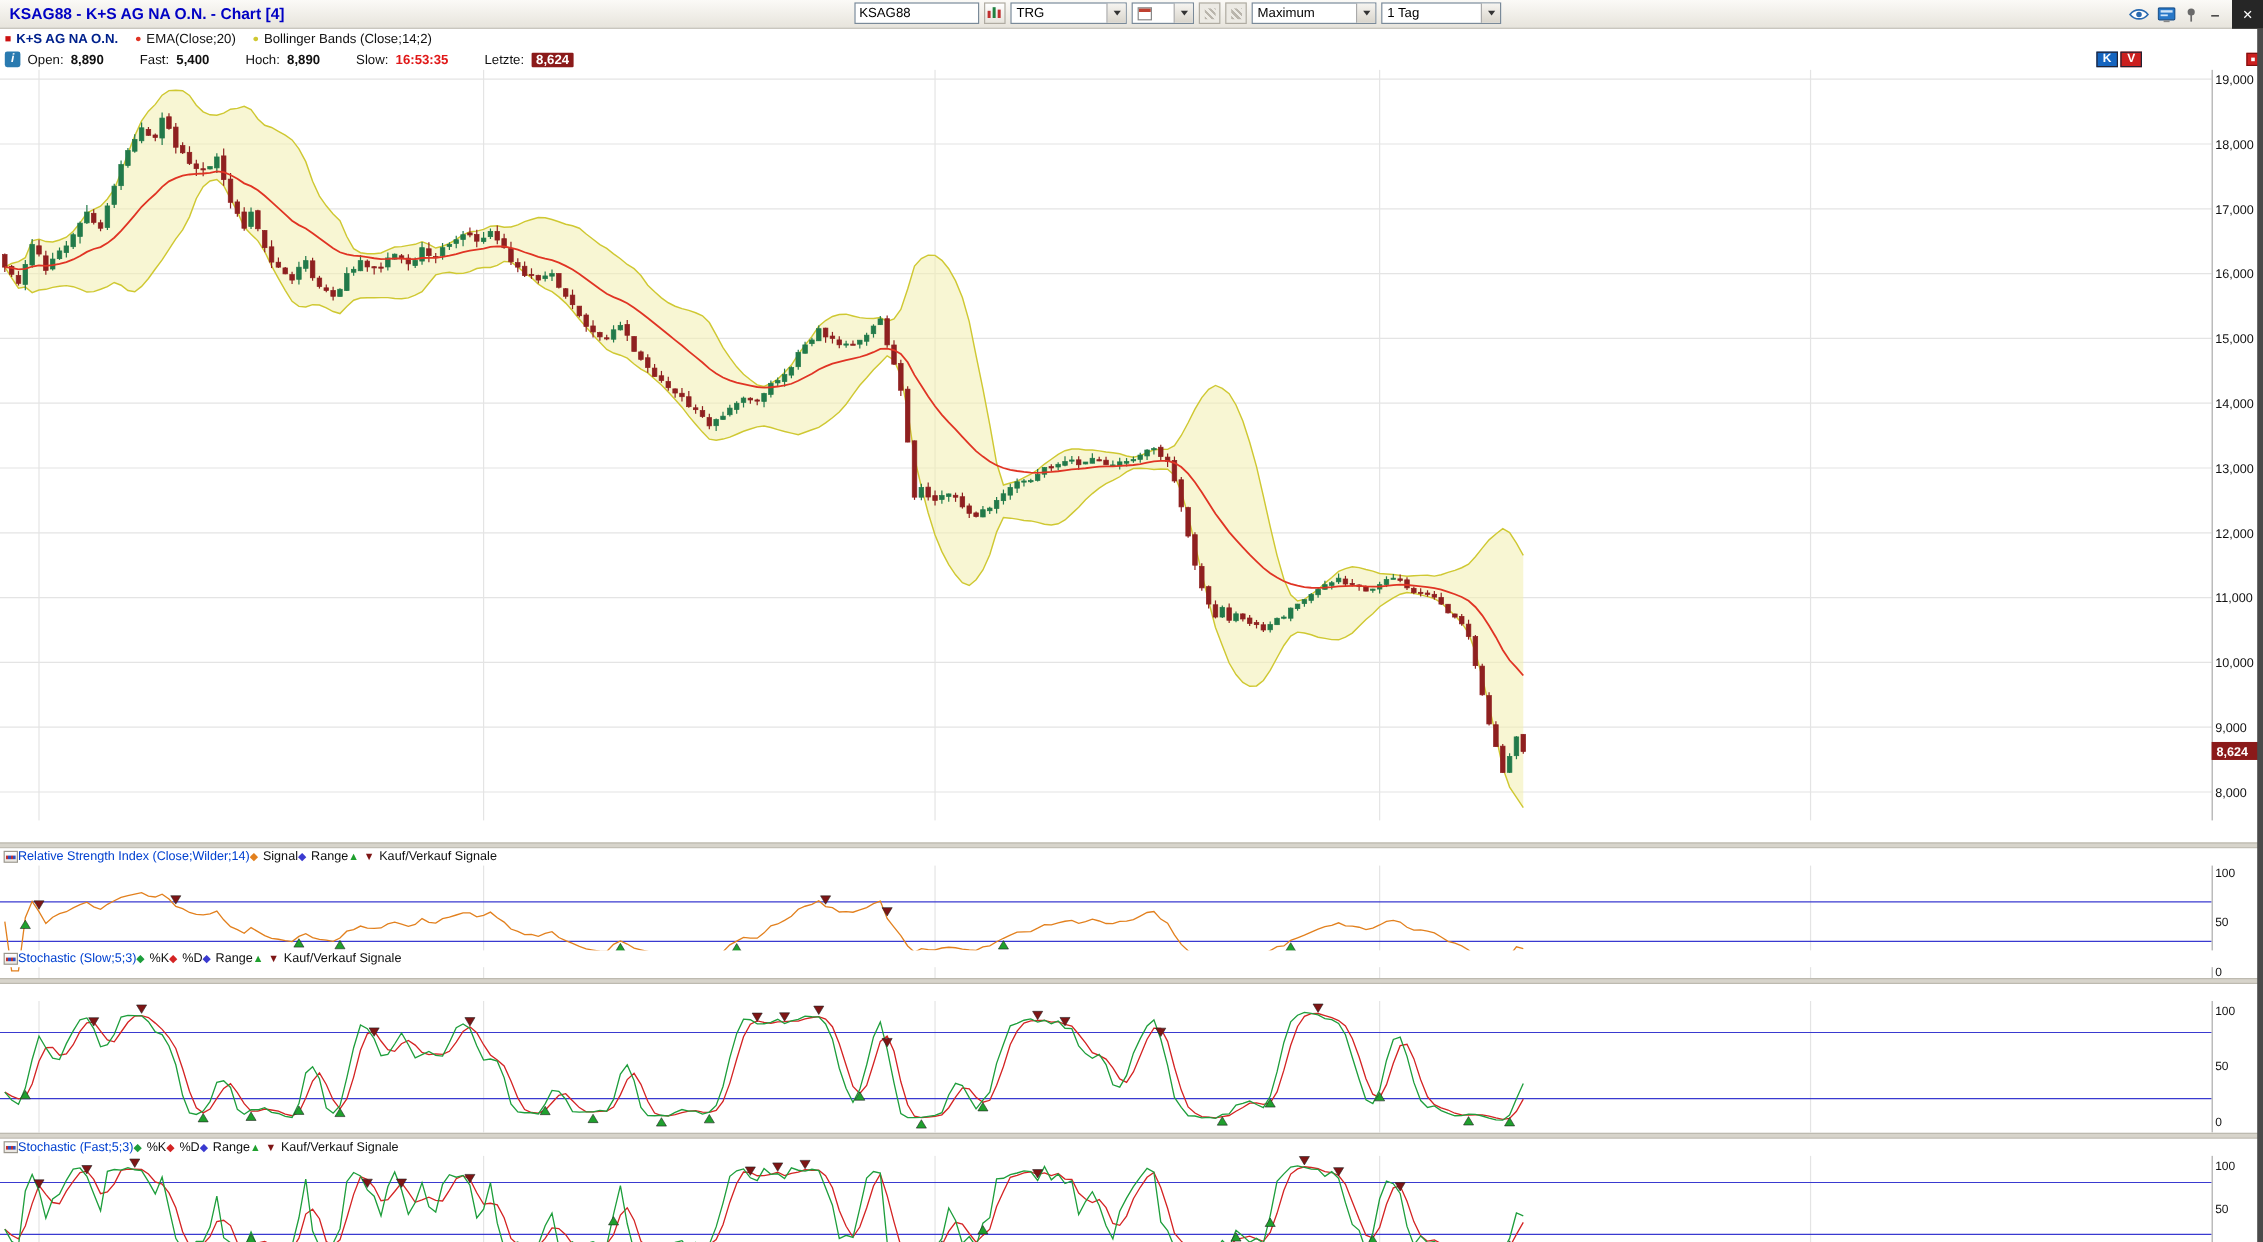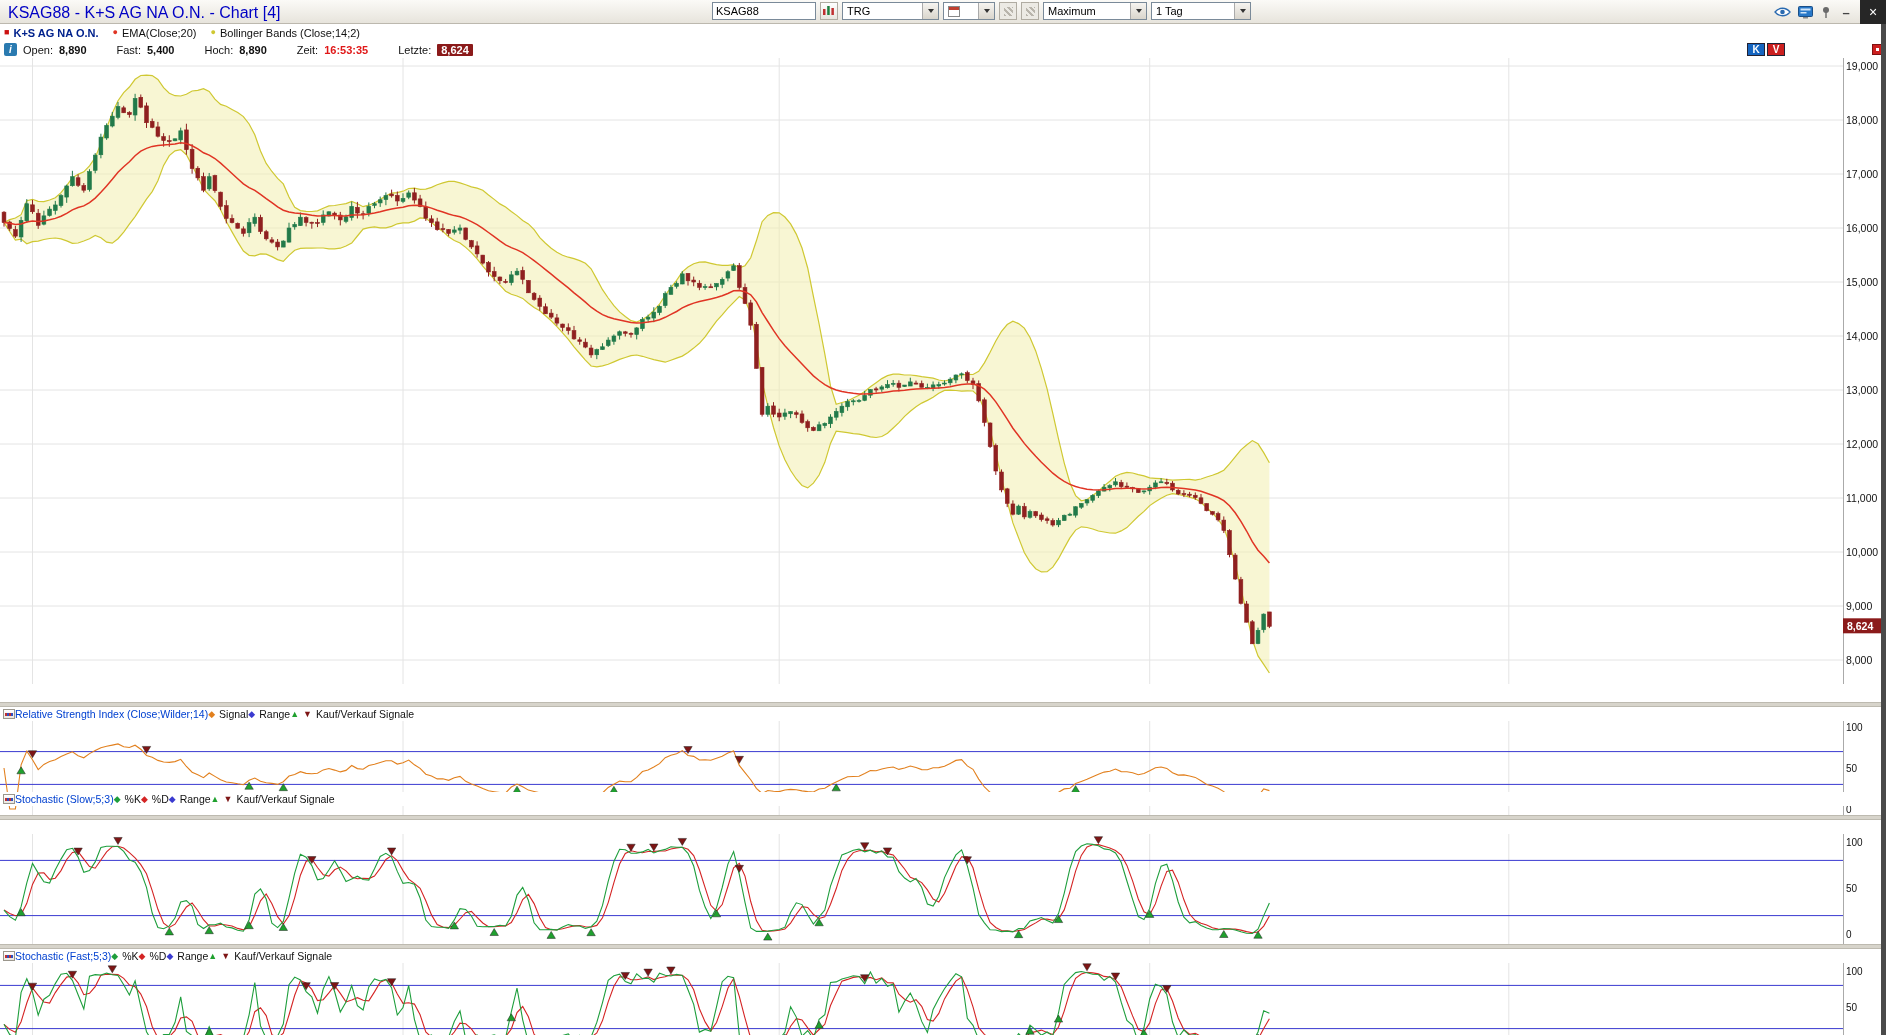--- a/index.html
+++ b/index.html
@@ -1,21 +1,21 @@
 <!DOCTYPE html>
 <html><head>
 <meta charset="utf-8">
 <style>
   html,body{margin:0;padding:0}
   body{width:1886px;height:1035px;overflow:hidden;font-family:"Liberation Sans",sans-serif;background:#d8d5cd}
   .app{position:relative;width:1886px;height:1035px;background:#fff;overflow:hidden}
 
   
   .toolbar{position:absolute;left:0;top:0;width:100%;height:24px;background:linear-gradient(#fbfaf7,#e7e4dc);border-bottom:1px solid #bcb8ae;box-sizing:border-box;z-index:6}
-  .tb-title{position:absolute;left:8px;top:4px;font-size:16px;font-weight:normal;color:#0000c4;white-space:nowrap}
+  .tb-title{position:absolute;left:8px;top:4px;font-size:13px;font-weight:bold;color:#0000c4;white-space:nowrap}
   .tb-center{position:absolute;left:712px;top:2px;display:flex;align-items:center;gap:4px}
   .tb-input{width:96px;height:16px;border:1px solid #7a8a99;font-size:11px;padding:0 3px;font-family:"Liberation Sans",sans-serif;box-sizing:content-box}
   .tb-btn{width:18px;height:18px;border:1px solid #b0aca2;background:linear-gradient(#fff,#e8e5de);display:inline-flex;align-items:center;justify-content:center;box-sizing:border-box}
   .tb-btn.dis{background:#eceae4}
   .tb-btn.dis::after{content:"";width:9px;height:9px;background:repeating-linear-gradient(45deg,#b9b5ac 0 2px,#eceae4 2px 4px)}
   .combo{height:18px;border:1px solid #7a8a99;background:#fff;display:inline-flex;align-items:center;font-size:11px;box-sizing:border-box}
   .combo .ct{padding:0 4px;flex:1;white-space:nowrap;overflow:hidden}
   .combo .ca{width:15px;align-self:stretch;background:linear-gradient(#f6f4f0,#d9d5cc);border-left:1px solid #aaa;display:flex;align-items:flex-start;justify-content:center}
   .combo .ca::after{content:"";border:3.5px solid transparent;border-top:4.5px solid #333;margin-top:6px}
   .w88{width:97px}.w52{width:52px}.w104{width:104px}.w100{width:100px}
@@ -142,21 +142,21 @@
   </div>
 
   <div class="quote-row">
     <span class="info-icon">i</span>
     <span>Open:</span>
     <span class="qv">8,890</span>
     <span>Fast:</span>
     <span class="qv">5,400</span>
     <span>Hoch:</span>
     <span class="qv">8,890</span>
-    <span>Zeit:</span>
+    <span>Slow:</span>
     <span class="qv red">16:53:35</span>
     <span>Letzte:</span>
     <span class="qv badge" style="background: rgb(139, 26, 26);">8,624</span>
     <span class="kv-wrap">
       <span class="kvb" style="background: rgb(21, 101, 192);">K</span>
       <span class="kvb" style="background: rgb(204, 31, 31);">V</span>
     </span>
     <span class="mini-red" style="background: rgb(204, 31, 31);"></span>
   </div>
 

